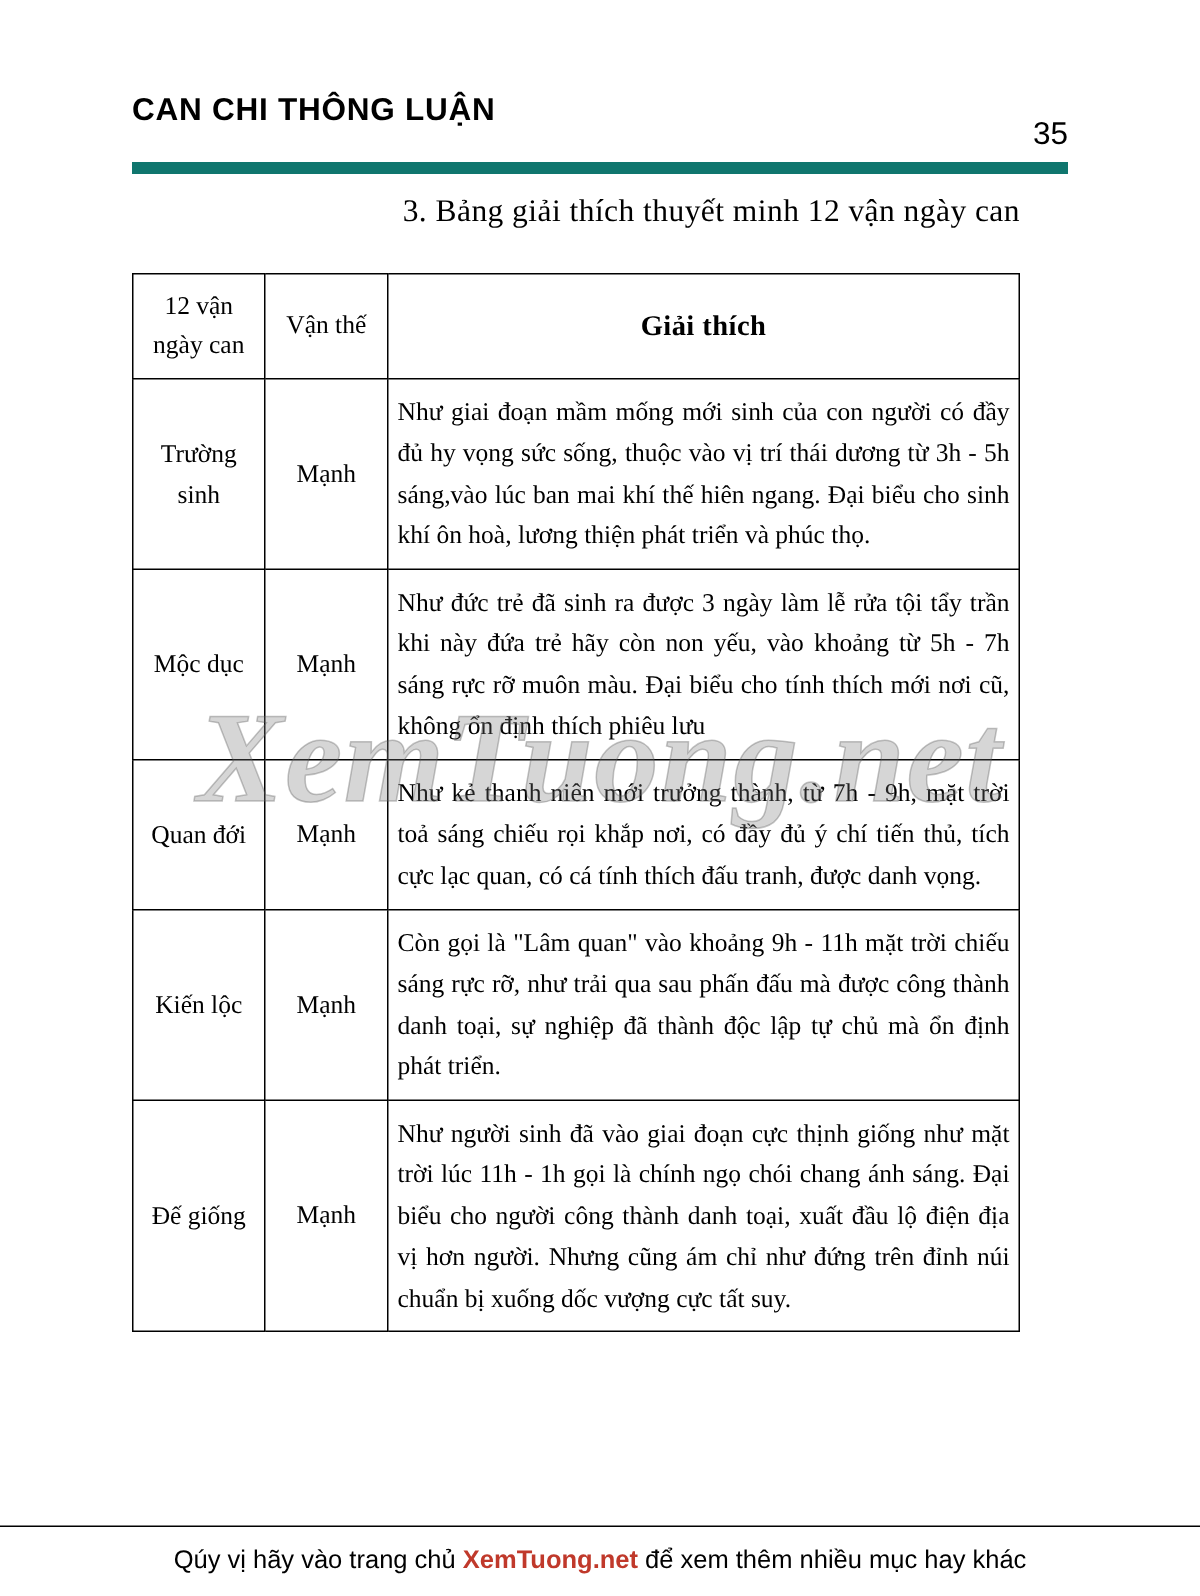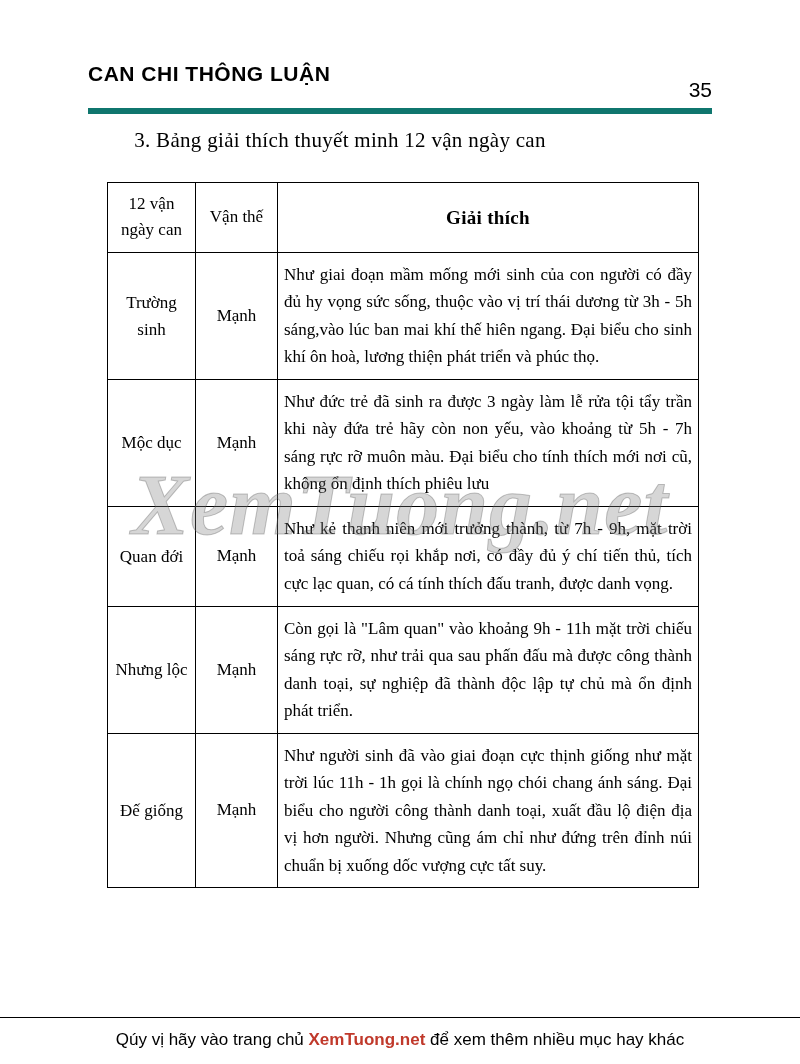--- a/index.html
+++ b/index.html
@@ -26,21 +26,21 @@
   
   .header {
     position: absolute;
     top: 62px;
     left: 88px;
     right: 88px;
     height: 42px;
     display: flex;
     align-items: flex-start;
     justify-content: space-between;
-    border-bottom: 6px solid #0f766e;
+    border-bottom: 8px solid #0f766e;
     padding-bottom: 4px;
   }
   .header-title {
     font-family: "Liberation Sans", sans-serif;
     font-weight: bold;
     font-size: 21px;
     letter-spacing: 0.5px;
   }
   .header-page {
     font-family: "Liberation Sans", sans-serif;
@@ -48,30 +48,30 @@
     font-weight: normal;
     margin-top: 16px;
   }
 
   
   .section-title {
     position: absolute;
     top: 128px;
     left: 0;
     width: 680px;
-    text-align: center;
+    text-align: right;
     font-size: 21px;
     letter-spacing: 0.3px;
   }
 
   
   .tbl-wrap {
     position: absolute;
     top: 182px;
-    left: 107px;
+    left: 88px;
     width: 592px;
   }
   table.main {
     border-collapse: collapse;
     width: 592px;
     table-layout: fixed;
   }
   table.main td, table.main th {
     border: 1.5px solid #000;
     vertical-align: middle;
@@ -179,21 +179,21 @@
           <td class="cell-name">Mộc dục</td>
           <td class="cell-fate">Mạnh</td>
           <td class="cell-desc">Như đức trẻ đã sinh ra được 3 ngày làm lễ rửa tội tẩy trần khi này đứa trẻ hãy còn non yếu, vào khoảng từ 5h - 7h sáng rực rỡ muôn màu. Đại biểu cho tính thích mới nơi cũ, không ổn định thích phiêu lưu</td>
         </tr>
         <tr>
           <td class="cell-name">Quan đới</td>
           <td class="cell-fate">Mạnh</td>
           <td class="cell-desc">Như kẻ thanh niên mới trưởng thành, từ 7h - 9h, mặt trời toả sáng chiếu rọi khắp nơi, có đầy đủ ý chí tiến thủ, tích cực lạc quan, có cá tính thích đấu tranh, được danh vọng.</td>
         </tr>
         <tr>
-          <td class="cell-name">Nhưng lộc</td>
+          <td class="cell-name">Kiến lộc</td>
           <td class="cell-fate">Mạnh</td>
           <td class="cell-desc">Còn gọi là "Lâm quan" vào khoảng 9h - 11h mặt trời chiếu sáng rực rỡ, như trải qua sau phấn đấu mà được công thành danh toại, sự nghiệp đã thành độc lập tự chủ mà ổn định phát triển.</td>
         </tr>
         <tr>
           <td class="cell-name">Đế giống</td>
           <td class="cell-fate">Mạnh</td>
           <td class="cell-desc">Như người sinh đã vào giai đoạn cực thịnh giống như mặt trời lúc 11h - 1h gọi là chính ngọ chói chang ánh sáng. Đại biểu cho người công thành danh toại, xuất đầu lộ điện địa vị hơn người. Nhưng cũng ám chỉ như đứng trên đỉnh núi chuẩn bị xuống dốc vượng cực tất suy.</td>
         </tr>
       </tbody>
     </table>

